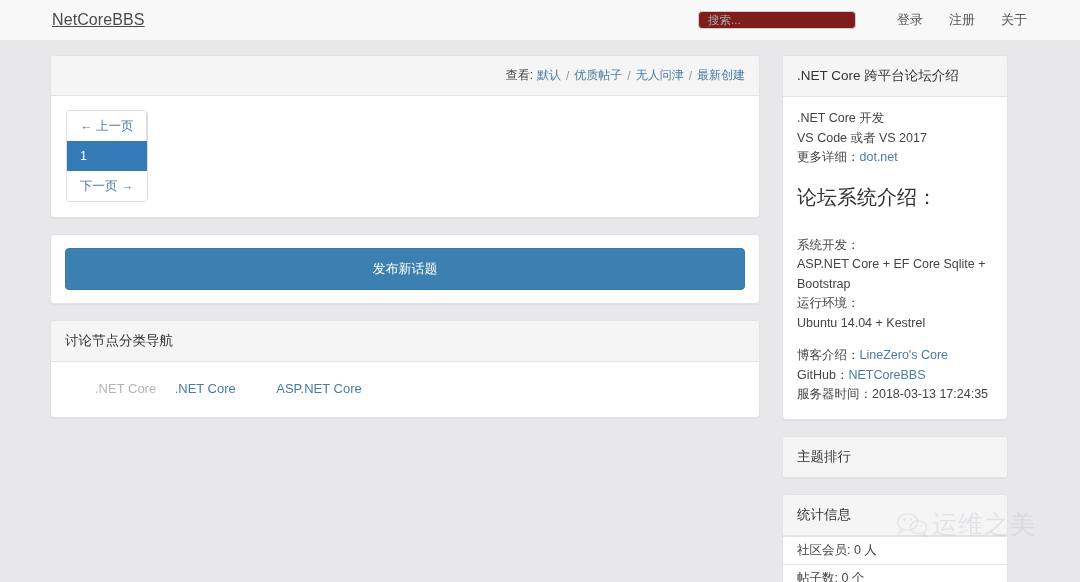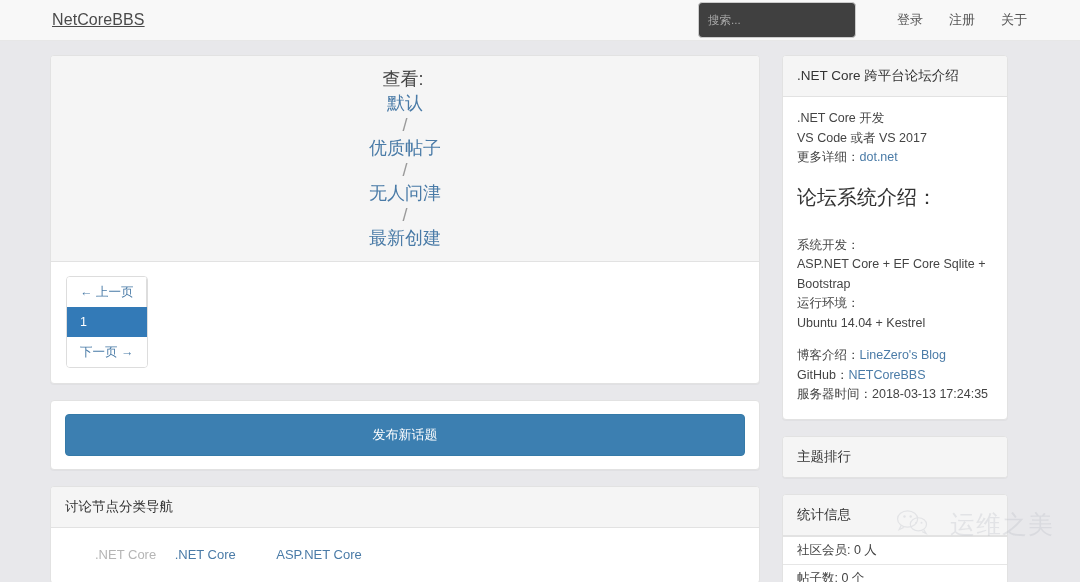--- a/index.html
+++ b/index.html
@@ -31,22 +31,22 @@
   }
   .nav-right {
     margin-left: auto;
     display: flex;
     align-items: center;
     padding-right: 40px;
     gap: 0;
   }
   .search-box {
     width: 158px;
-    height: 36px;
-    background: #404040;
+    height: 18px;
+    background: #7f1d1d;
     border: 1px solid #ccc;
     border-radius: 4px;
     font-size: 11.5px;
     color: #999;
     padding: 0 9px;
     line-height: 24px;
     outline: none;
     font-family: inherit;
     margin-right: 28px;
   }
@@ -86,24 +86,23 @@
     color: #333;
     min-height: 40px;
     display: flex;
     align-items: center;
   }
   .panel-heading.no-border { border-bottom: none; border-radius: 3px; }
 
   
   .filter-bar {
     justify-content: flex-end;
-    font-size: 18px;
+    font-size: 12px;
     color: #555;
     padding-right: 14px;
-    flex-direction: column;
   }
   .filter-bar .lbl { color: #444; margin-right: 4px; }
   .filter-bar a {
     color: #4a7ba7;
     text-decoration: none;
   }
   .filter-bar .sep { color: #9a9a9a; margin: 0 5px; }
 
   
   .pag-wrap { padding: 14px 15px 15px 15px; }
@@ -191,22 +190,22 @@
     background: #fff;
   }
   .list-item:last-child { border-bottom: none; }
 
   
   .watermark {
     position: absolute;
     left: 896px;
     top: 508px;
     display: flex;
-    align-items: flex-start;
-    gap: 20px;
+    align-items: center;
+    gap: 2px;
     opacity: .30;
     pointer-events: none;
   }
   .wm-text {
     font-size: 25px;
     color: #b9bcc4;
     letter-spacing: 1px;
     font-family: "DejaVu Sans", sans-serif;
   }
   .wm-icon { width: 34px; height: 28px; }
@@ -279,21 +278,21 @@
         <h3 class="sys-title">论坛系统介绍：</h3>
 
         <div class="sys-line">系统开发：</div>
         <div class="sys-line">ASP.NET Core + EF Core Sqlite + Bootstrap</div>
         <div class="sys-line">运行环境：</div>
         <div class="sys-line">Ubuntu 14.04 + Kestrel</div>
 
         <div class="gap"></div>
 
         <div class="sys-line">
-          <span>博客介绍：</span><a href="#">LineZero's Blog</a>
+          <span>博客介绍：</span><a href="#">LineZero's Core</a>
         </div>
         <div class="sys-line">
           <span>GitHub：</span><a href="#">NETCoreBBS</a>
         </div>
         <div class="sys-line">
           <span>服务器时间：</span><span>2018-03-13 17:24:35</span>
         </div>
       </div>
     </div>
 

